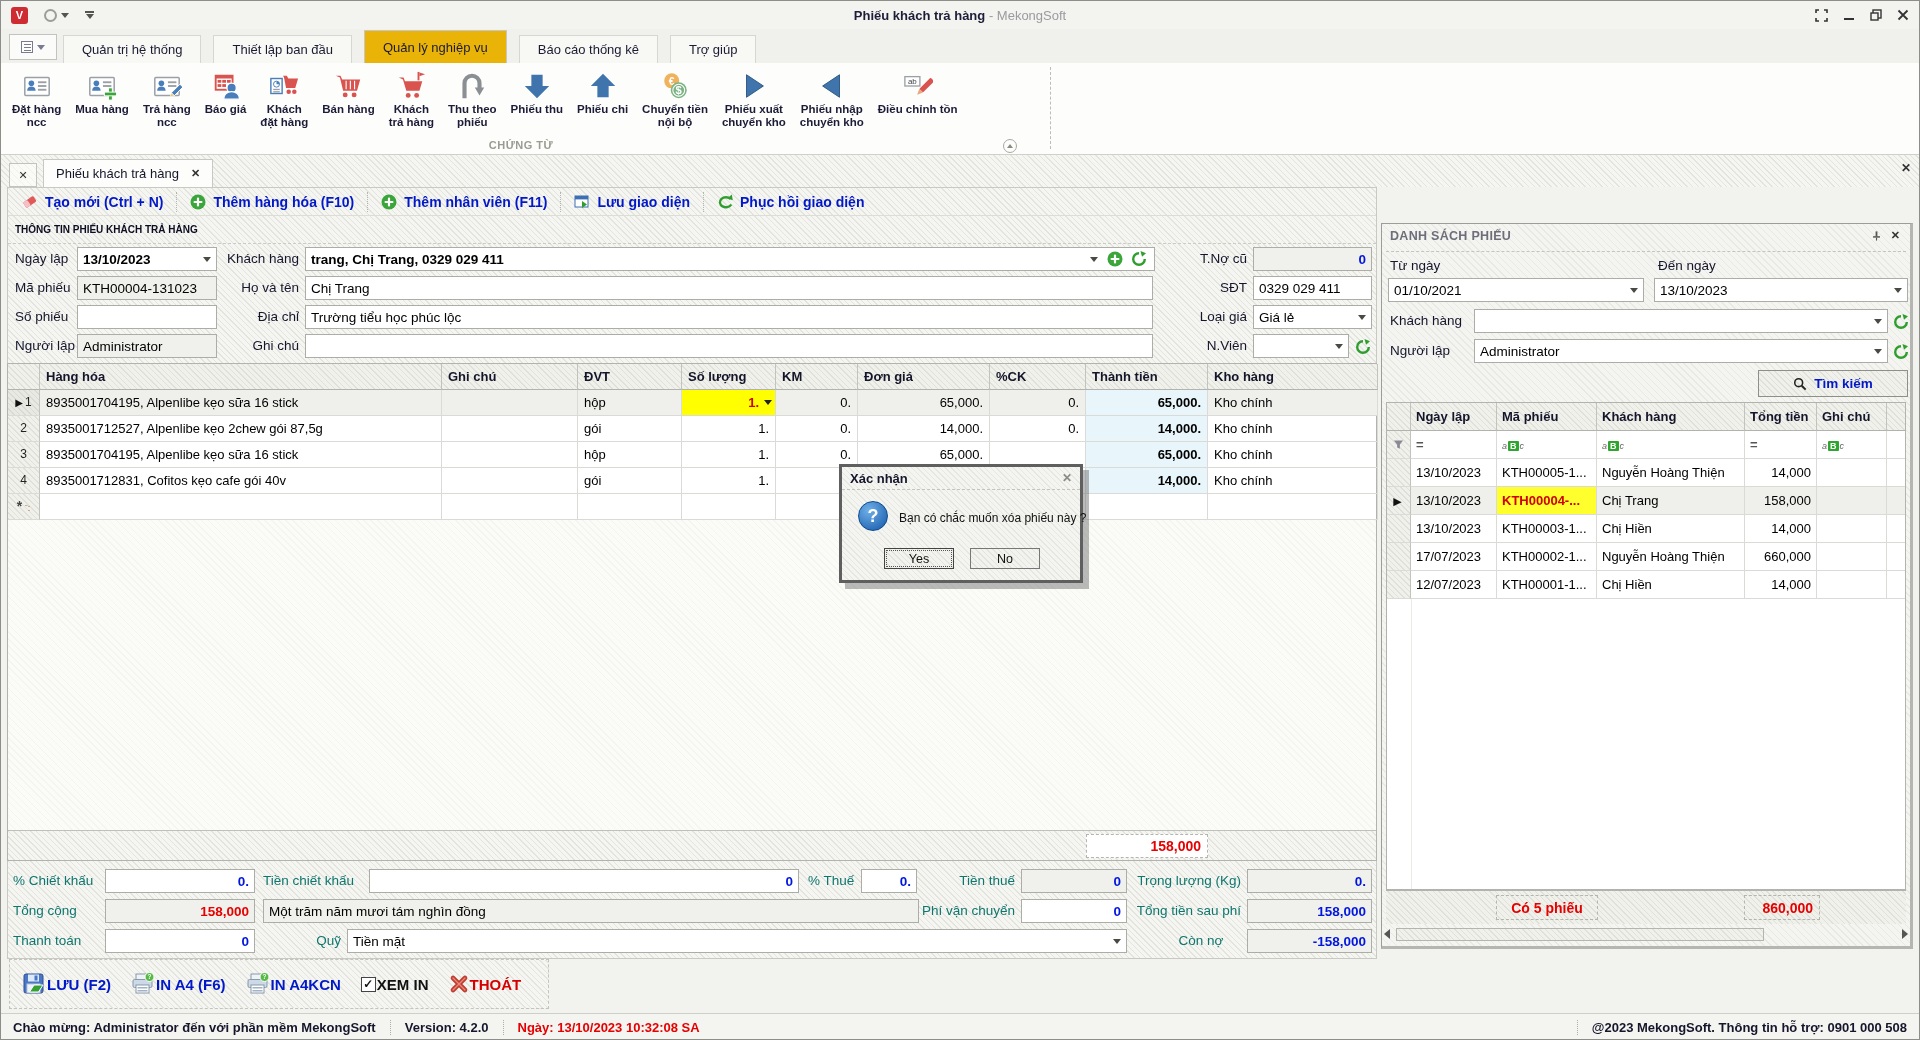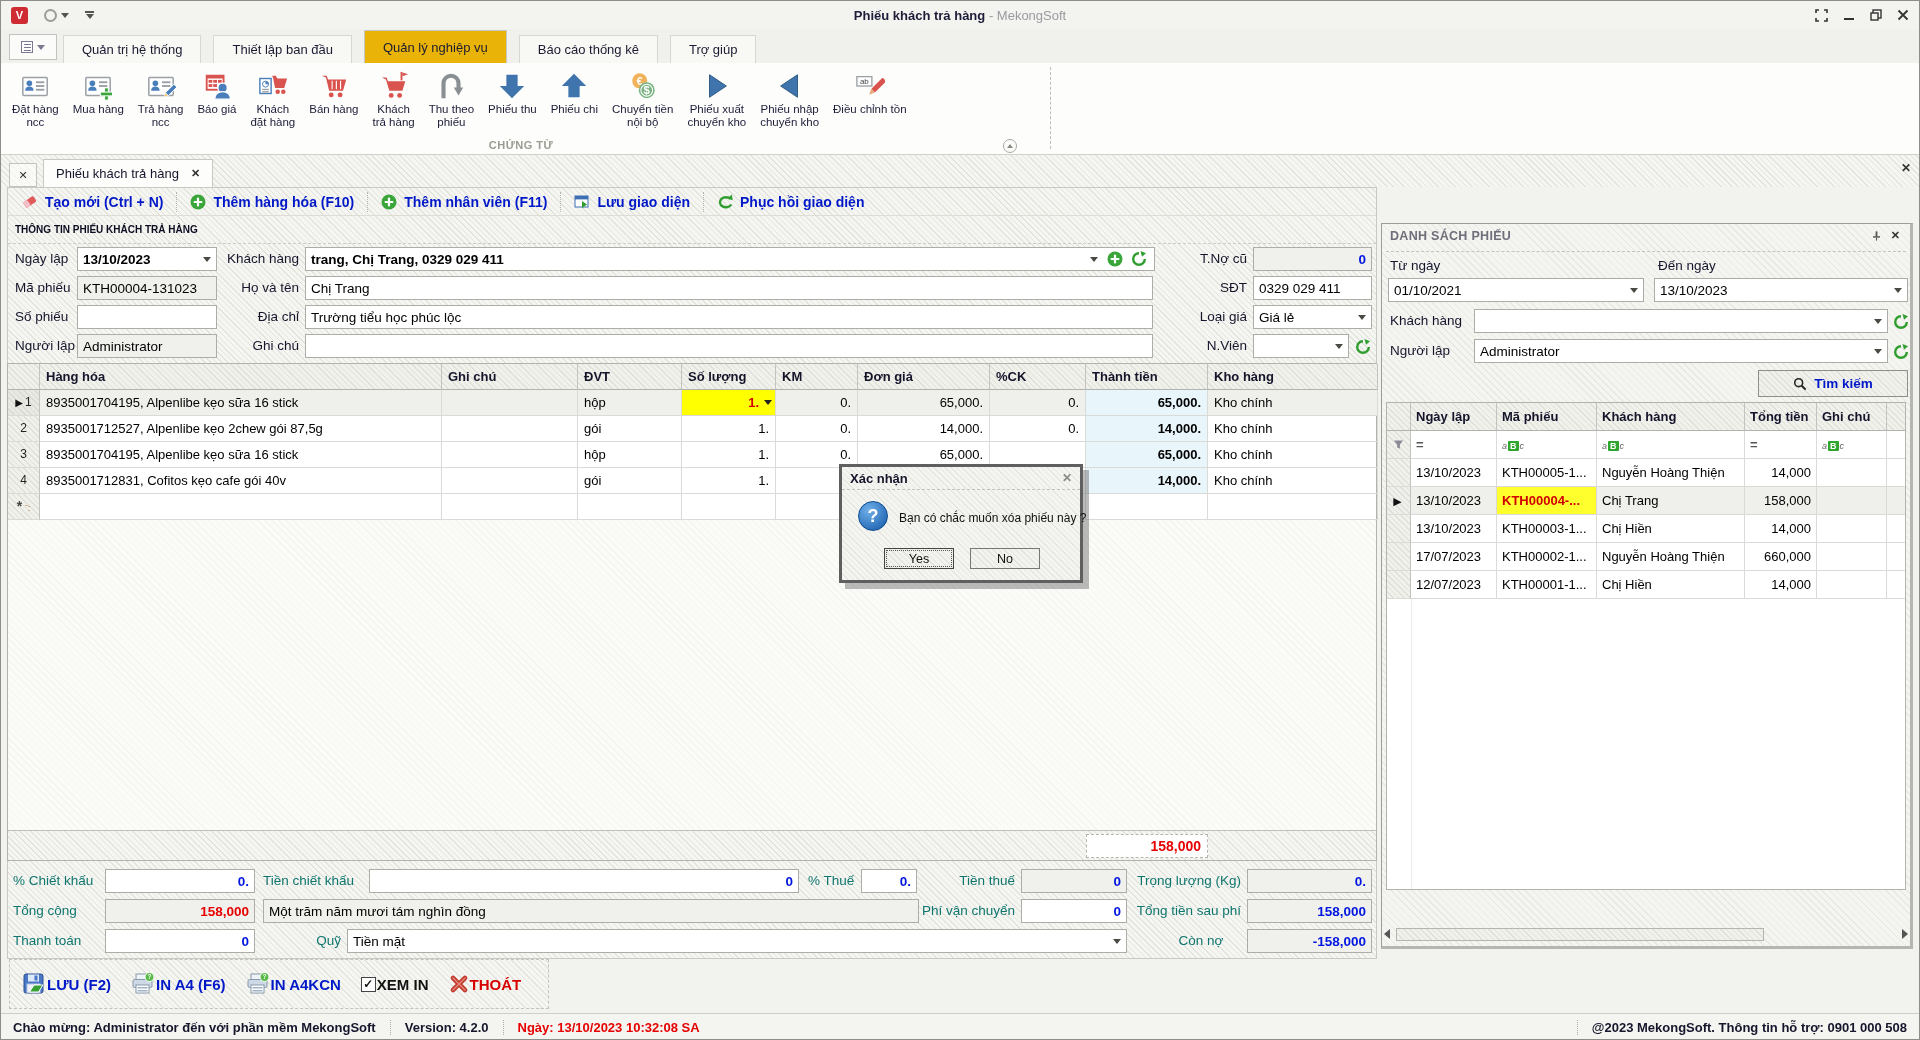--- a/index.html
+++ b/index.html
@@ -23,21 +23,21 @@
 .menu-btn{width:48px;height:26px;margin:0 6px 3px 0;border:1px solid #c2c2be;background:#fbfbf9;display:flex;align-items:center;justify-content:center;gap:4px}
 .menu-glyph{width:12px;height:12px;border:1px solid #7a7a90;display:inline-block;background:linear-gradient(#fff,#fff) padding-box;position:relative}
 .menu-glyph:before{content:"";position:absolute;left:2px;top:2px;width:7px;height:1px;background:#7a7a90;box-shadow:0 3px 0 #7a7a90,0 6px 0 #7a7a90}
 .rtab{height:28px;line-height:27px;padding:0 18px;font-size:13px;color:#1b1b32;background:#f8f8f5;border:1px solid #d6d6d2;border-bottom:none;margin-right:12px}
 .rtab.active{background:#eab308;height:33px;line-height:33px;border-color:#c7c7c3;z-index:2}
 
 #ribbon-body{position:absolute;left:0;top:62px;width:100%;height:92px;background:#fdfdfb;border-bottom:1px solid #cfcfcb}
 #tb-group{position:absolute;left:4px;top:0;height:92px;display:flex;align-items:flex-start;padding-top:4px}
 .tb-item{display:flex;flex-direction:column;align-items:center;padding:2px 7px 0;cursor:pointer}
 .tb-item .ic{height:34px;display:flex;align-items:center;justify-content:center}
-.tb-item .lb{font-size:11.5px;font-weight:normal;color:#1c1c38;line-height:13px;text-align:center;white-space:nowrap}
+.tb-item .lb{font-size:11.5px;font-weight:bold;color:#1c1c38;line-height:13px;text-align:center;white-space:nowrap}
 #grp-label{position:absolute;left:420px;top:76px;width:200px;text-align:center;font-size:11px;font-weight:bold;color:#9b9b93;letter-spacing:.5px}
 #tb-sep{position:absolute;left:1049px;top:4px;height:82px;border-left:1px dashed #bdbdb7}
 #grp-collapse{position:absolute;left:1002px;top:76px;width:14px;height:14px;border:1px solid #a9a9a3;border-radius:50%;display:flex;align-items:center;justify-content:center}
 #grp-collapse i{width:0;height:0;border-left:3px solid transparent;border-right:3px solid transparent;border-bottom:4px solid #8a8a84}
 
 #doctabs{position:absolute;left:0;top:154px;width:100%;height:32px;display:flex;align-items:flex-end;padding-left:8px}
 .xbox{width:28px;height:24px;border:1px solid #c2c2be;display:flex;align-items:center;justify-content:center;font-size:11px;color:#333;margin:0 6px 0 0}
 .dtab{height:28px;background:#fdfdfb;border:1px solid #c7c7c3;border-bottom:none;display:flex;align-items:center;gap:12px;padding:0 12px;font-size:13px;color:#15152c}
 .dtab .x{font-size:11px;color:#333;font-weight:bold}
 #doctab-close-right{position:absolute;right:8px;top:6px;font-size:12px;color:#333;font-weight:bold}
@@ -786,20 +786,24 @@
         <div>12/07/2023</div>
         <div>KTH00001-1...</div>
         <div>Chị Hiền</div>
         <div class="c-num">14,000</div>
         <div></div>
         <div></div>
       </div>
       <div class="sg-fill"></div>
     </div>
 
+    <div id="sp-footer">
+      <div class="spf-cell" style="left:110px;width:102px;justify-content:center">Có 5 phiếu</div>
+      <div class="spf-cell" style="left:358px;width:76px;justify-content:flex-end">860,000</div>
+    </div>
     <div id="sp-scroll">
       <span class="scr-arrow" style="border-right:6px solid #555"></span>
       <span id="sp-thumb"></span>
       <span class="scr-arrow" style="border-left:6px solid #555;margin-left:auto"></span>
     </div>
   </div>
 
   <div id="dialog">
     <div id="dlg-title">
       <span>Xác nhận</span>

